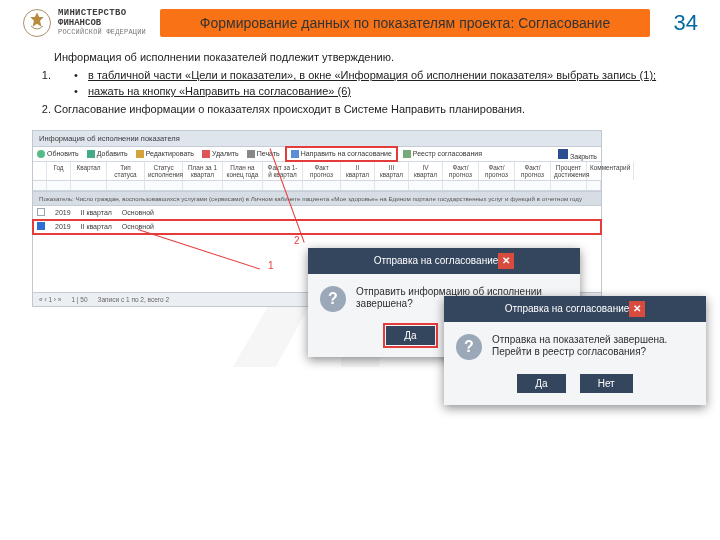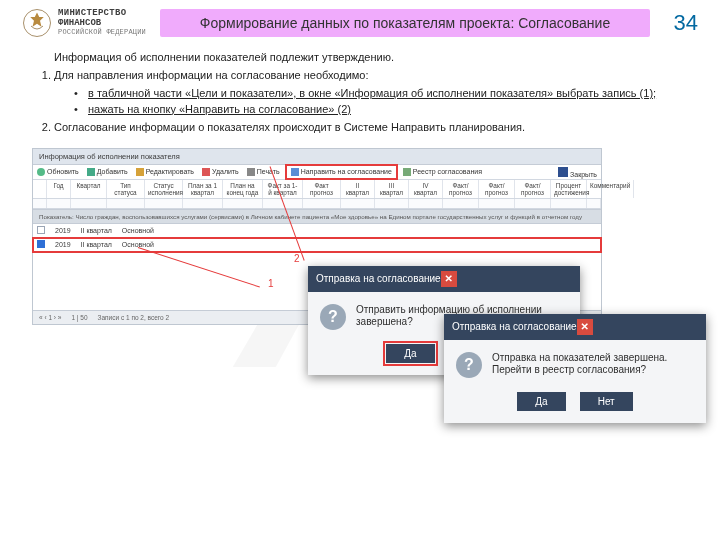--- a/index.html
+++ b/index.html
@@ -6,21 +6,21 @@
   body { width: 720px; height: 540px; font-family: "Segoe UI", Arial, sans-serif; background: #fff; color: #222; position: relative; overflow: hidden; }
 
   .slide-header { display: flex; align-items: center; padding: 8px 22px 0 22px; gap: 14px; }
   .logo-blk { display: flex; align-items: center; gap: 6px; }
   .emblem { width: 30px; height: 30px; }
   .min-lines { font-size: 9px; line-height: 1.1; color: #3e3e3e; font-family: Liberation Mono, monospace; }
   .min-lines .l1 { font-weight: 600; letter-spacing: .3px; }
   .min-lines .l2 { font-weight: 600; }
   .min-lines .l3 { font-size: 7px; color: #777; letter-spacing: .2px; }
 
-  .title-bar { flex: 1; background: #f0abfc; padding: 6px 14px; border-radius: 2px; text-align: center; font-size: 14px; color: #333; }
+  .title-bar { flex: 1; background: #f97316; padding: 6px 14px; border-radius: 2px; text-align: center; font-size: 14px; color: #333; }
   .page-num { font-size: 22px; color: #0369a1; font-weight: 500; width: 34px; text-align: right; }
 
   .body-text { padding: 12px 40px 12px 54px; font-size: 11px; line-height: 1.45; color: #222; }
   .body-text ol { list-style: decimal; padding-left: 0; }
   .body-text ol > li { margin-top: 2px; text-align: justify; }
   .body-text ul { list-style: none; padding-left: 34px; margin: 2px 0; text-decoration: underline; }
   .body-text ul li { position: relative; text-align: justify; }
   .body-text ul li::before { content: "•"; position: absolute; left: -14px; }
 
   .screenshot-area { position: relative; height: 262px; margin: 0 0 0 32px; }
@@ -48,21 +48,21 @@
   .chk.on { background: #2e6fd6; border-color: #2e6fd6; }
   .empty-area { height: 58px; background: #fff; }
   .status-bar { background: #ebeef2; border-top: 1px solid #c5ccd6; padding: 3px 6px; font-size: 6.5px; color: #666; display: flex; gap: 10px; }
 
   
   .callout-line { position: absolute; height: 1px; background: #e53b3b; transform-origin: left center; }
   .callout-num { position: absolute; color: #e53b3b; font-size: 10px; font-weight: 500; }
 
   
   .dialog { position: absolute; background: #f4f5f7; box-shadow: 0 3px 10px rgba(0,0,0,.45); font-size: 10px; }
-  .dlg-title { background: #34455e; color: #fff; padding: 5px 8px; font-size: 10px; display: flex; justify-content: flex-start; align-items: center; }
+  .dlg-title { background: #34455e; color: #fff; padding: 5px 8px; font-size: 10px; display: flex; justify-content: center; align-items: center; }
   .dlg-close { width: 16px; height: 16px; background: #d84b3f; color: #fff; display: grid; place-items: center; font-size: 10px; font-weight: bold; }
   .dlg-body { padding: 12px 12px 10px 12px; display: flex; gap: 10px; align-items: flex-start; }
   .q-icon { width: 26px; height: 26px; border-radius: 50%; background: #9aa8b7; color: #fff; display: grid; place-items: center; font-size: 16px; font-weight: bold; flex: 0 0 26px; }
   .dlg-msg { font-size: 10px; color: #2e2e2e; line-height: 1.25; }
   .dlg-btns { display: flex; gap: 14px; justify-content: center; padding: 4px 0 12px 0; }
   .dlg-btn { background: #34455e; color: #fff; padding: 4px 18px; font-size: 10px; border: none; }
   .dlg-btn.sel { outline: 2px solid #e53b3b; outline-offset: 1px; }
 
   #dlg1 { top: 118px; left: 276px; width: 272px; }
   #dlg2 { top: 166px; left: 412px; width: 262px; }
@@ -88,24 +88,23 @@
     </div>
   </div>
   <div class="title-bar">Формирование данных по показателям проекта: Согласование</div>
   <div class="page-num">34</div>
 </div>
 
 <div class="body-text">
   <p>Информация об исполнении показателей подлежит утверждению.</p>
   <ol>
     <li>
-      <span>Для направления информации на согласование необходимо:</span>
       <ul>
         <li>в табличной части «Цели и показатели», в окне «Информация об исполнении показателя» выбрать запись (1);</li>
-        <li>нажать на кнопку «Направить на согласование» (2)</li>
+        <li>нажать на кнопку «Направить на согласование» (6)</li>
       </ul>
     </li>
     <li>Согласование информации о показателях происходит в Системе Направить планирования.</li>
   </ol>
 </div>
 
 <div class="screenshot-area">
 
   <div class="app-panel">
     <div class="panel-hdr">Информация об исполнении показателя</div>

